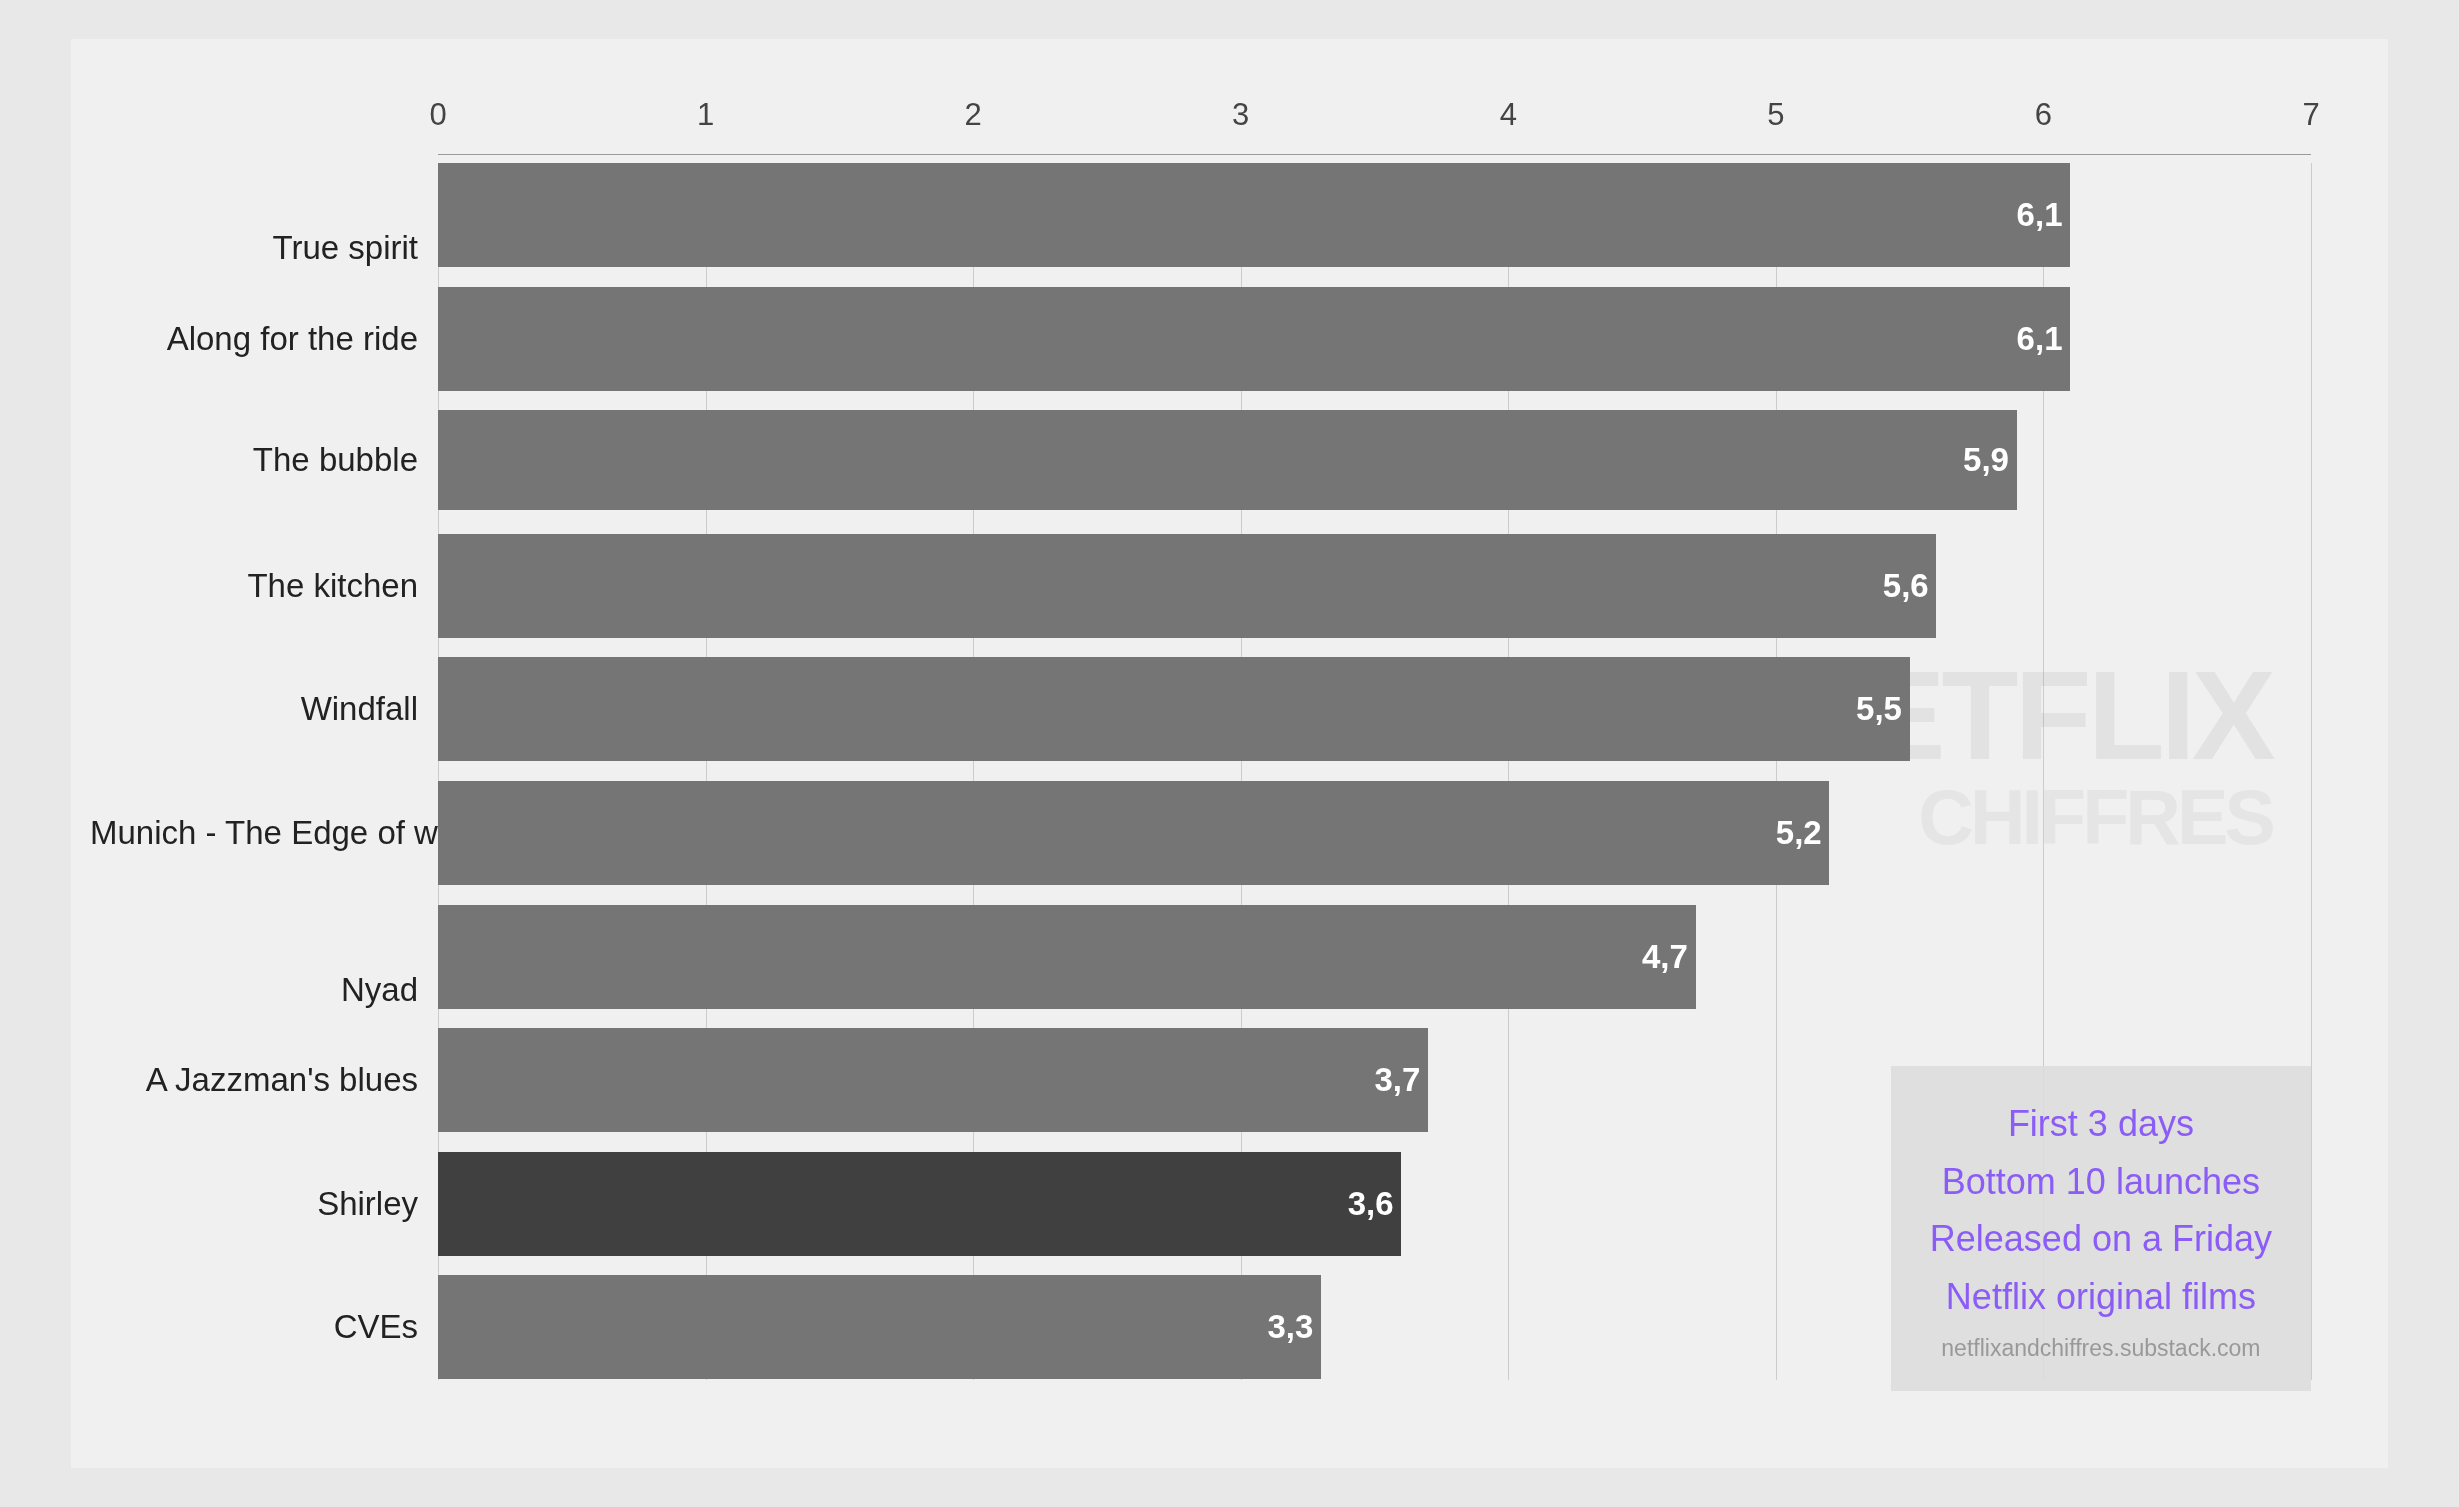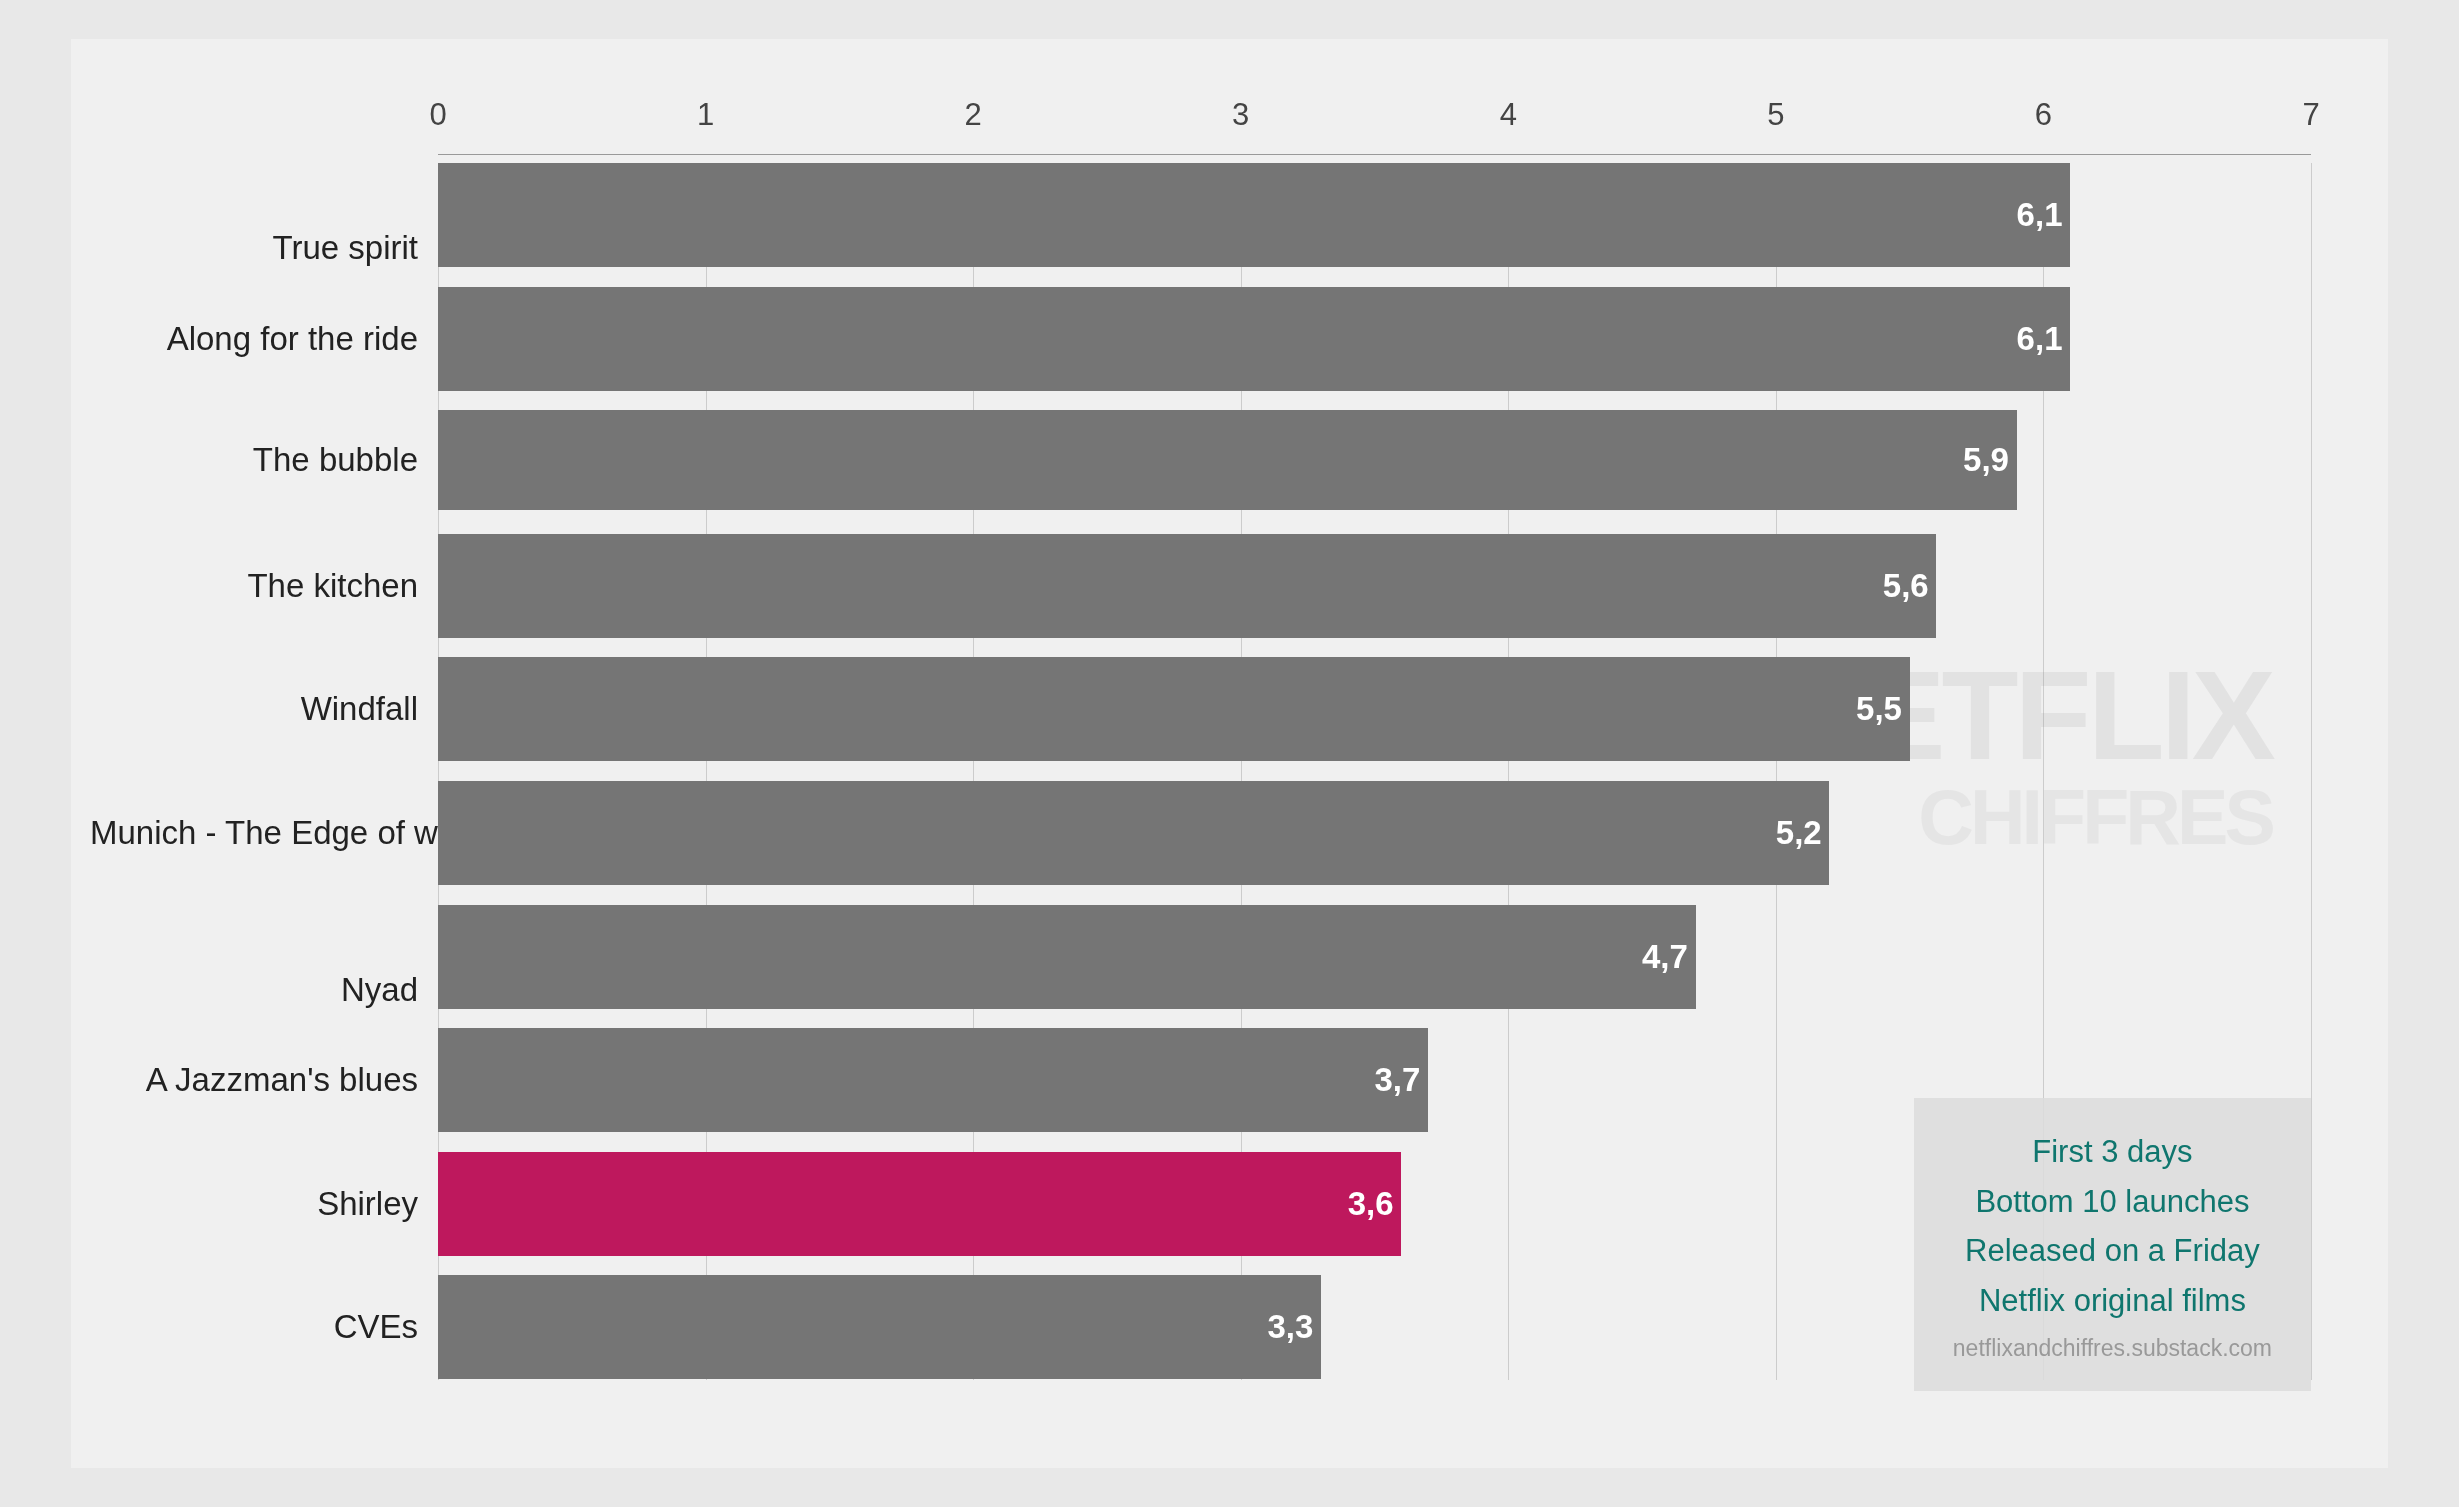--- a/index.html
+++ b/index.html
@@ -57,21 +57,21 @@
       white-space: nowrap;
     }
     .bar-fill {
       height: 100%;
       position: relative;
       display: flex;
       align-items: center;
       justify-content: flex-end;
     }
     .bar-fill.gray { background: #757575; }
-    .bar-fill.red { background: #be185d; }
+    .bar-fill.red { background: #404040; }
     .bar-value {
       position: absolute;
       right: 7.7px;
       color: white;
       font-size: 33px;
       font-weight: bold;
     }
     
     .grid-line {
       position: absolute;
@@ -83,22 +83,22 @@
     
     .legend-box {
       position: absolute;
       bottom: 77px;
       right: 77px;
       background: rgba(220,220,220,0.85);
       padding: 29px 39px;
       text-align: center;
     }
     .legend-box .legend-text {
-      font-size: 31px;
-      color: #0f766e;
+      font-size: 36px;
+      color: #8b5cf6;
       line-height: 1.6;
     }
     .legend-box .legend-source {
       font-size: 23px;
       color: #999;
       margin-top: 9.7px;
     }
     .chart-inner {
       position: relative;
       width: 100%;

